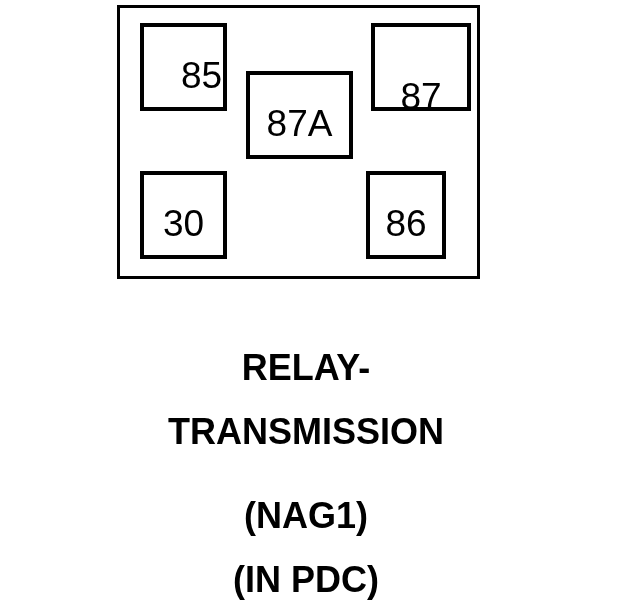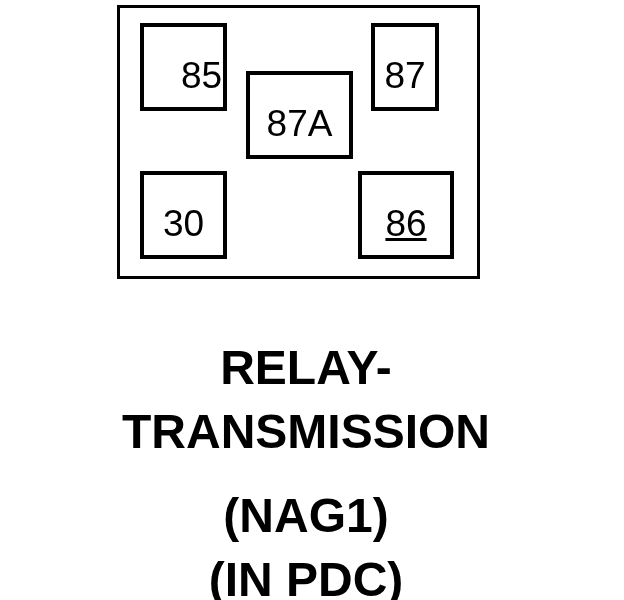--- a/index.html
+++ b/index.html
@@ -47,37 +47,37 @@
     letter-spacing: 0px;
     white-space: nowrap;
     
     position: relative;
     top: 8px;
   }
 
   
   #terminal-85  { left: 20px;  top: 15px;  width: 87px;  height: 88px; padding-left: 36px; }
   #terminal-87a { left: 126px; top: 15px;  width: 107px; height: 88px; margin-top: 48px; }
-  #terminal-87  { left: 251px; top: 15px;  width: 68px;  height: 88px; }
+  #terminal-87  { left: 251px; top: 15px;  width: 100px;  height: 88px; align-items: flex-end; }
   #terminal-30  { left: 20px;  top: 163px; width: 87px;  height: 88px; }
-  #terminal-86  { left: 238px; top: 163px; width: 96px;  height: 88px; text-decoration: underline; }
+  #terminal-86  { left: 246px; top: 163px; width: 80px;  height: 88px; }
 
   
   #relay-caption {
     position: absolute;
     left: 0;
     top: 336px;
     width: 612px;
     text-align: center;
   }
 
   .caption-line {
     font-family: "Liberation Sans", sans-serif;
     font-weight: bold;
-    font-size: 48px;
+    font-size: 36px;
     line-height: 64px;
     color: #000000;
     white-space: nowrap;
   }
   .caption-line.spaced-above {
     margin-top: 20px;
   }
 </style>
 </head>
 <body>

